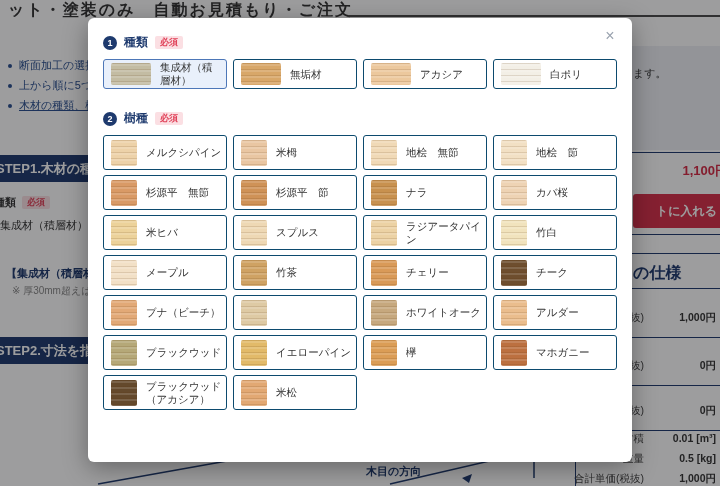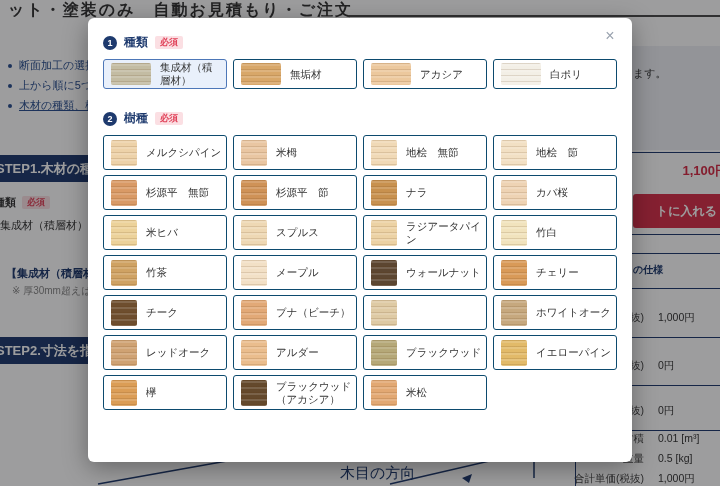--- a/index.html
+++ b/index.html
@@ -31,32 +31,32 @@
   .cart-button{position:absolute;left:633px;top:194px;width:107px;height:34px;background:#d7304a;color:#fff;font-size:12px;font-weight:bold;display:flex;align-items:center;justify-content:center;border:none;border-radius:3px;white-space:nowrap;}
   .hline{position:absolute;height:1px;background:#1e3a6e;}
   .hl-1{left:560px;top:152px;width:160px;}
   .hl-2{left:560px;top:234px;width:160px;}
   .hl-3{left:560px;top:253px;width:160px;}
   .hl-4{left:560px;top:288px;width:160px;}
   .hl-5{left:560px;top:337px;width:160px;}
   .hl-6{left:560px;top:385px;width:160px;}
   .hl-7{left:560px;top:430px;width:160px;}
   .vline-table{position:absolute;left:575px;top:430px;width:1px;height:56px;background:#1e3a6e;}
-  .spec-heading{position:absolute;left:633px;top:263px;font-size:10px;font-weight:bold;color:#1e3a6e;white-space:nowrap;}
+  .spec-heading{position:absolute;left:633px;top:263px;font-size:16px;font-weight:bold;color:#1e3a6e;white-space:nowrap;}
   .spec-table{position:absolute;inset:0;pointer-events:none;}
   .spec-row{position:absolute;right:4px;display:flex;gap:14px;font-size:10.5px;color:#333;white-space:nowrap;}
   .spec-row .spec-label{color:#444;}
-  .spec-row .spec-value{min-width:58px;}
+  .spec-row .spec-value{min-width:58px;text-align:right;font-weight:bold;}
   .spec-table .spec-row:nth-of-type(1){top:311px;}
   .spec-table .spec-row:nth-of-type(2){top:359px;}
   .spec-table .spec-row:nth-of-type(3){top:404px;}
   .spec-table .spec-row:nth-of-type(4){top:432px;}
   .spec-table .spec-row:nth-of-type(5){top:452px;}
   .spec-table .spec-row:nth-of-type(6){top:472px;}
-  .grain-label{position:absolute;left:340px;top:464px;font-size:15px;font-weight:normal;color:#1e3a6e;white-space:nowrap;}
+  .grain-label{position:absolute;left:366px;top:464px;font-size:11px;font-weight:bold;color:#1e3a6e;white-space:nowrap;}
   .diagram{position:absolute;left:90px;top:448px;}
   
   .overlay{position:absolute;inset:0;background:rgba(10,10,12,0.40);}
   
   .modal{
     position:absolute;left:88px;top:18px;width:544px;height:444px;
     background:#fff;border-radius:6px;box-shadow:0 6px 24px rgba(0,0,0,0.35);
     padding:10px 15px 8px 15px;box-sizing:border-box;
   }
   .modal-close{position:absolute;top:8px;right:12px;width:20px;height:20px;border:none;background:transparent;color:#9aa3af;font-size:16px;line-height:20px;text-align:center;padding:0;cursor:pointer;}
@@ -279,33 +279,29 @@
         <span class="swatch" style="background: repeating-linear-gradient(rgba(90, 50, 10, 0.14) 0px, rgba(90, 50, 10, 0.14) 1px, rgba(255, 255, 255, 0.14) 1px, rgba(255, 255, 255, 0.14) 3px, rgba(0, 0, 0, 0) 3px, rgba(0, 0, 0, 0) 6px), rgb(236, 210, 164);"></span>
         <span class="opt-label">ラジアータパイン</span>
       </div>
 
       <div class="opt-card">
         <span class="swatch" style="background: repeating-linear-gradient(rgba(90, 50, 10, 0.14) 0px, rgba(90, 50, 10, 0.14) 1px, rgba(255, 255, 255, 0.14) 1px, rgba(255, 255, 255, 0.14) 3px, rgba(0, 0, 0, 0) 3px, rgba(0, 0, 0, 0) 6px), rgb(241, 227, 189);"></span>
         <span class="opt-label">竹白</span>
       </div>
 
       <div class="opt-card">
+        <span class="swatch" style="background: repeating-linear-gradient(rgba(90, 50, 10, 0.14) 0px, rgba(90, 50, 10, 0.14) 1px, rgba(255, 255, 255, 0.14) 1px, rgba(255, 255, 255, 0.14) 3px, rgba(0, 0, 0, 0) 3px, rgba(0, 0, 0, 0) 6px), rgb(242, 224, 198);"></span>
+        <span class="opt-label">メープル</span>
+      </div>
+
+      <div class="opt-card">
         <span class="swatch" style="background: repeating-linear-gradient(rgba(90, 50, 10, 0.14) 0px, rgba(90, 50, 10, 0.14) 1px, rgba(255, 255, 255, 0.14) 1px, rgba(255, 255, 255, 0.14) 3px, rgba(0, 0, 0, 0) 3px, rgba(0, 0, 0, 0) 6px), rgb(207, 162, 99);"></span>
         <span class="opt-label">竹茶</span>
       </div>
 
-      <div class="opt-card">
-        <span class="swatch" style="background: repeating-linear-gradient(rgba(90, 50, 10, 0.14) 0px, rgba(90, 50, 10, 0.14) 1px, rgba(255, 255, 255, 0.14) 1px, rgba(255, 255, 255, 0.14) 3px, rgba(0, 0, 0, 0) 3px, rgba(0, 0, 0, 0) 6px), rgb(242, 224, 198);"></span>
-        <span class="opt-label">メープル</span>
-      </div>
-
-      <div class="opt-card">
-        <span class="swatch" style="background: repeating-linear-gradient(rgba(90, 50, 10, 0.14) 0px, rgba(90, 50, 10, 0.14) 1px, rgba(255, 255, 255, 0.14) 1px, rgba(255, 255, 255, 0.14) 3px, rgba(0, 0, 0, 0) 3px, rgba(0, 0, 0, 0) 6px), rgb(92, 70, 49);"></span>
-        <span class="opt-label">ウォールナット</span>
-      </div>
 
       <div class="opt-card">
         <span class="swatch" style="background: repeating-linear-gradient(rgba(90, 50, 10, 0.14) 0px, rgba(90, 50, 10, 0.14) 1px, rgba(255, 255, 255, 0.14) 1px, rgba(255, 255, 255, 0.14) 3px, rgba(0, 0, 0, 0) 3px, rgba(0, 0, 0, 0) 6px), rgb(217, 154, 88);"></span>
         <span class="opt-label">チェリー</span>
       </div>
 
       <div class="opt-card">
         <span class="swatch" style="background: repeating-linear-gradient(rgba(90, 50, 10, 0.14) 0px, rgba(90, 50, 10, 0.14) 1px, rgba(255, 255, 255, 0.14) 1px, rgba(255, 255, 255, 0.14) 3px, rgba(0, 0, 0, 0) 3px, rgba(0, 0, 0, 0) 6px), rgb(110, 78, 46);"></span>
         <span class="opt-label">チーク</span>
       </div>
@@ -317,24 +313,20 @@
 
       <div class="opt-card">
         <span class="swatch" style="background: repeating-linear-gradient(rgba(90, 50, 10, 0.14) 0px, rgba(90, 50, 10, 0.14) 1px, rgba(255, 255, 255, 0.14) 1px, rgba(255, 255, 255, 0.14) 3px, rgba(0, 0, 0, 0) 3px, rgba(0, 0, 0, 0) 6px), rgb(222, 202, 164);"></span>
       </div>
 
       <div class="opt-card">
         <span class="swatch" style="background: repeating-linear-gradient(rgba(90, 50, 10, 0.14) 0px, rgba(90, 50, 10, 0.14) 1px, rgba(255, 255, 255, 0.14) 1px, rgba(255, 255, 255, 0.14) 3px, rgba(0, 0, 0, 0) 3px, rgba(0, 0, 0, 0) 6px), rgb(198, 168, 126);"></span>
         <span class="opt-label">ホワイトオーク</span>
       </div>
 
-      <div class="opt-card">
-        <span class="swatch" style="background: repeating-linear-gradient(rgba(90, 50, 10, 0.14) 0px, rgba(90, 50, 10, 0.14) 1px, rgba(255, 255, 255, 0.14) 1px, rgba(255, 255, 255, 0.14) 3px, rgba(0, 0, 0, 0) 3px, rgba(0, 0, 0, 0) 6px), rgb(207, 162, 115);"></span>
-        <span class="opt-label">レッドオーク</span>
-      </div>
 
       <div class="opt-card">
         <span class="swatch" style="background: repeating-linear-gradient(rgba(90, 50, 10, 0.14) 0px, rgba(90, 50, 10, 0.14) 1px, rgba(255, 255, 255, 0.14) 1px, rgba(255, 255, 255, 0.14) 3px, rgba(0, 0, 0, 0) 3px, rgba(0, 0, 0, 0) 6px), rgb(234, 189, 141);"></span>
         <span class="opt-label">アルダー</span>
       </div>
 
       <div class="opt-card">
         <span class="swatch" style="background: repeating-linear-gradient(rgba(90, 50, 10, 0.14) 0px, rgba(90, 50, 10, 0.14) 1px, rgba(255, 255, 255, 0.14) 1px, rgba(255, 255, 255, 0.14) 3px, rgba(0, 0, 0, 0) 3px, rgba(0, 0, 0, 0) 6px), rgb(181, 168, 120);"></span>
         <span class="opt-label">ブラックウッド</span>
       </div>
@@ -342,20 +334,24 @@
       <div class="opt-card">
         <span class="swatch" style="background: repeating-linear-gradient(rgba(90, 50, 10, 0.14) 0px, rgba(90, 50, 10, 0.14) 1px, rgba(255, 255, 255, 0.14) 1px, rgba(255, 255, 255, 0.14) 3px, rgba(0, 0, 0, 0) 3px, rgba(0, 0, 0, 0) 6px), rgb(226, 186, 105);"></span>
         <span class="opt-label">イエローパイン</span>
       </div>
 
       <div class="opt-card">
         <span class="swatch" style="background: repeating-linear-gradient(rgba(90, 50, 10, 0.14) 0px, rgba(90, 50, 10, 0.14) 1px, rgba(255, 255, 255, 0.14) 1px, rgba(255, 255, 255, 0.14) 3px, rgba(0, 0, 0, 0) 3px, rgba(0, 0, 0, 0) 6px), rgb(219, 157, 86);"></span>
         <span class="opt-label">欅</span>
       </div>
 
+      <div class="opt-card">
+        <span class="swatch" style="background: repeating-linear-gradient(rgba(90, 50, 10, 0.14) 0px, rgba(90, 50, 10, 0.14) 1px, rgba(255, 255, 255, 0.14) 1px, rgba(255, 255, 255, 0.14) 3px, rgba(0, 0, 0, 0) 3px, rgba(0, 0, 0, 0) 6px), rgb(188, 112, 64);"></span>
+        <span class="opt-label">マホガニー</span>
+      </div>
 
 
       <div class="opt-card">
         <span class="swatch" style="background: repeating-linear-gradient(rgba(90, 50, 10, 0.14) 0px, rgba(90, 50, 10, 0.14) 1px, rgba(255, 255, 255, 0.14) 1px, rgba(255, 255, 255, 0.14) 3px, rgba(0, 0, 0, 0) 3px, rgba(0, 0, 0, 0) 6px), rgb(100, 73, 44);"></span>
         <span class="opt-label">ブラックウッド（アカシア）</span>
       </div>
 
       <div class="opt-card">
         <span class="swatch" style="background: repeating-linear-gradient(rgba(90, 50, 10, 0.14) 0px, rgba(90, 50, 10, 0.14) 1px, rgba(255, 255, 255, 0.14) 1px, rgba(255, 255, 255, 0.14) 3px, rgba(0, 0, 0, 0) 3px, rgba(0, 0, 0, 0) 6px), rgb(226, 168, 115);"></span>
         <span class="opt-label">米松</span>

